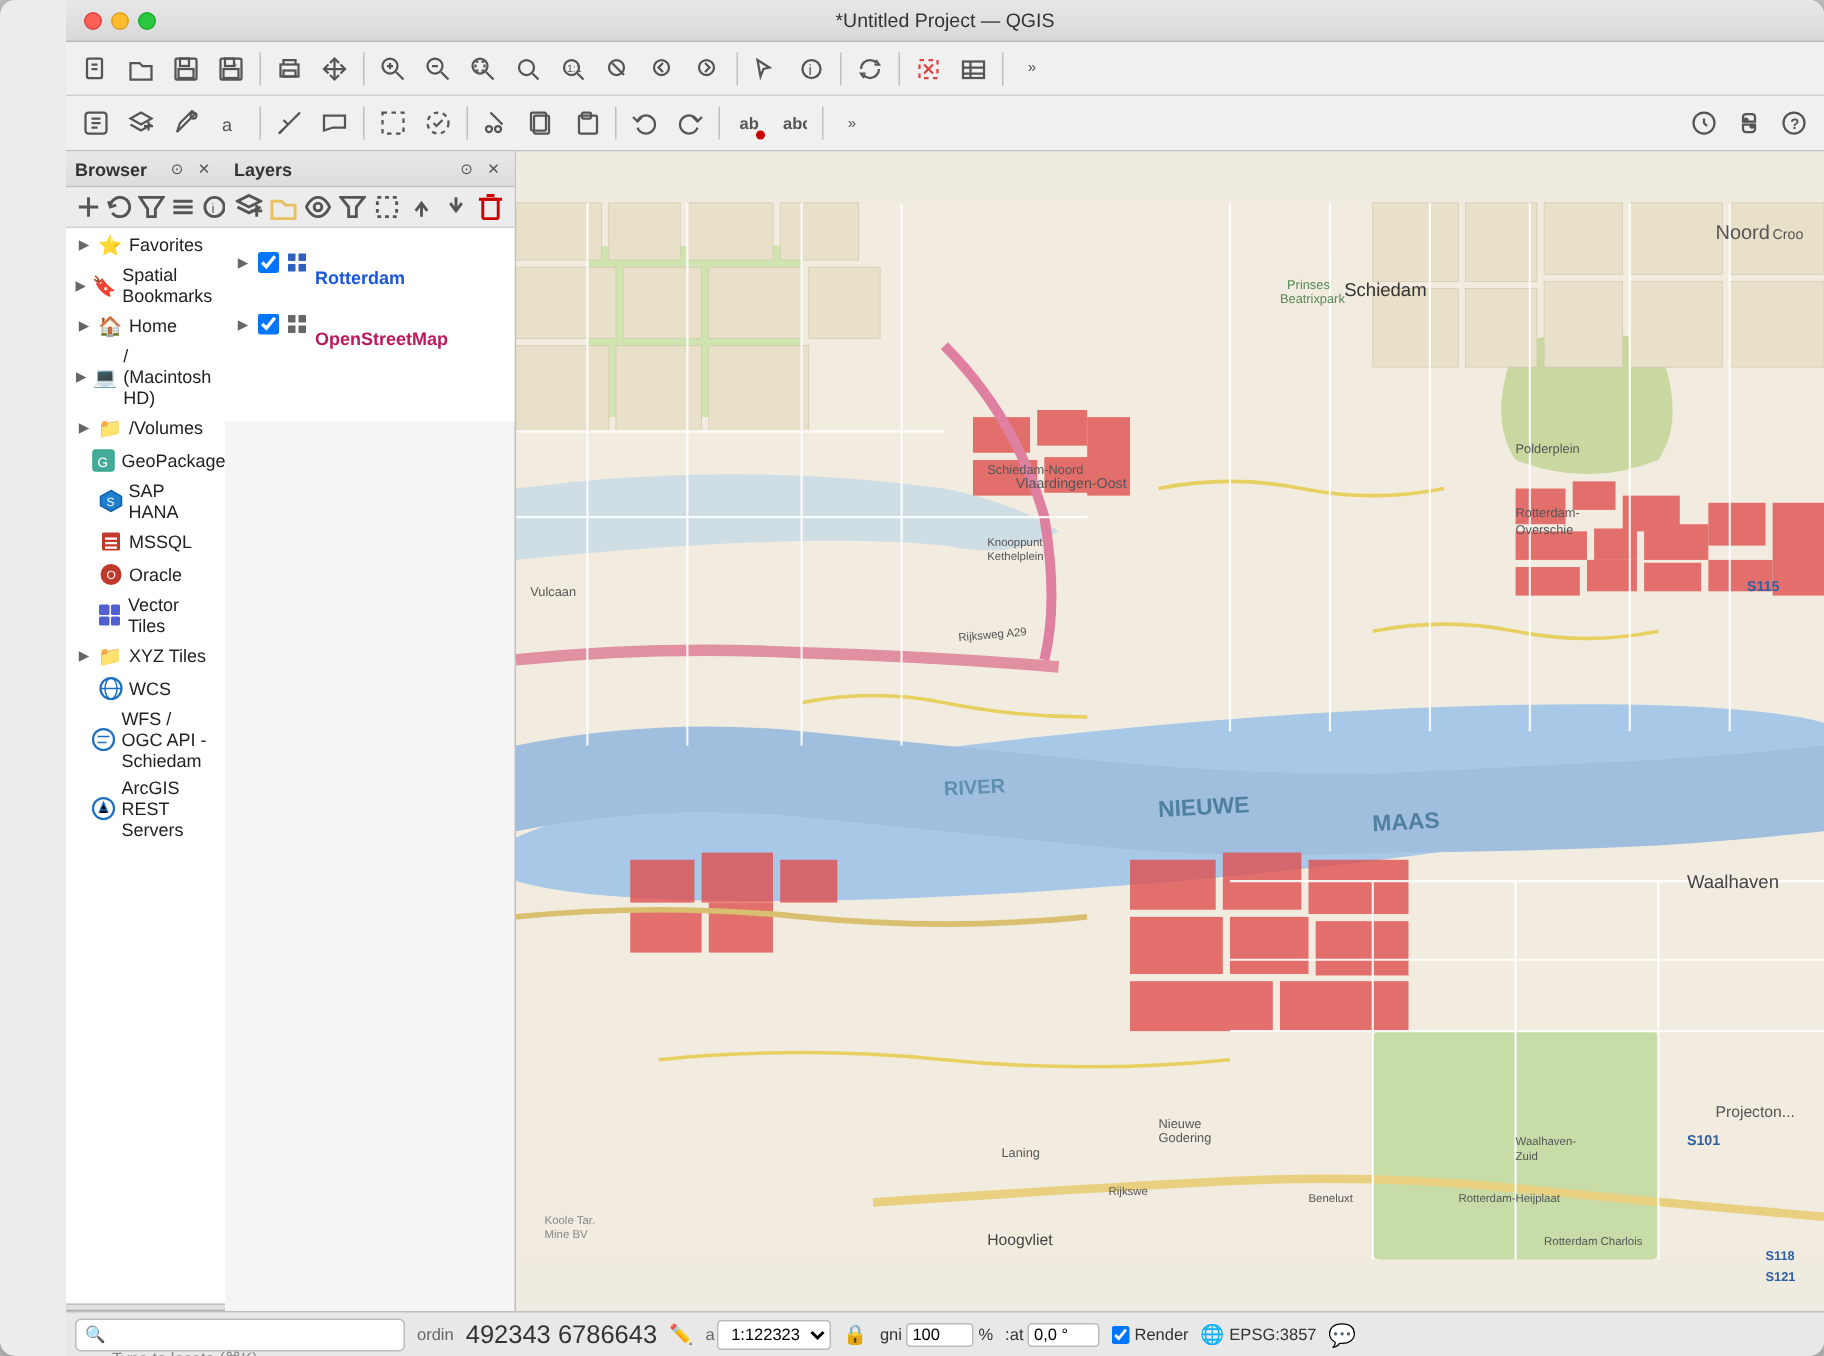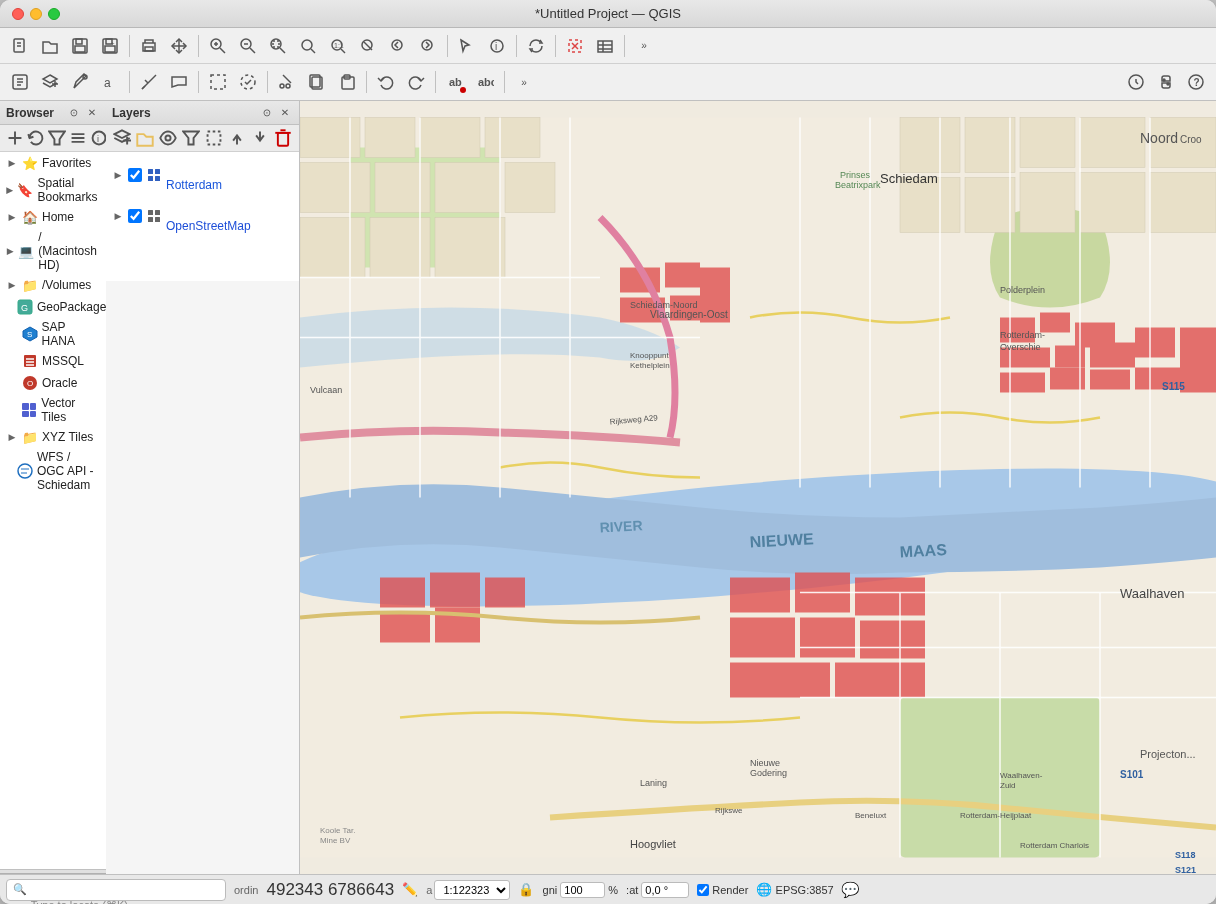--- a/index.html
+++ b/index.html
@@ -13,20 +13,21 @@
     }
     .window {
       width: 1216px;
       height: 904px;
       background: #ececec;
       border-radius: 10px;
       overflow: hidden;
       display: flex;
       flex-direction: column;
       box-shadow: 0 4px 20px rgba(0,0,0,0.4);
+      padding-left: 44px;
     }
     
     .titlebar {
       background: linear-gradient(180deg, #e8e8e8 0%, #d8d8d8 100%);
       height: 28px;
       display: flex;
       align-items: center;
       padding: 0 12px;
       border-bottom: 1px solid #b8b8b8;
       flex-shrink: 0;
@@ -219,25 +220,25 @@
     }
     .layer-icon {
       width: 16px;
       height: 16px;
       display: flex;
       align-items: center;
       justify-content: center;
     }
     .layer-name {
       font-size: 12px;
-      font-weight: 400;
+      font-weight: 700;
       margin-top: 21px;
     }
     .layer-rotterdam { color: #1a56db; }
-    .layer-osm { color: #1d4ed8; text-align: center; }
+    .layer-osm { color: #be185d; text-align: center; }
     
     .statusbar {
       height: 30px;
       background: #e8e8e8;
       border-top: 1px solid #c0c0c0;
       display: flex;
       align-items: center;
       padding: 0 6px;
       gap: 8px;
       flex-shrink: 0;
@@ -709,32 +710,53 @@
             </div>
             <span class="tree-label">Vector Tiles</span>
           </div>
 
           <div class="tree-item">
             <div class="tree-arrow">▶</div>
             <div class="tree-icon" style="color:#e8c060;">📁</div>
             <span class="tree-label">XYZ Tiles</span>
           </div>
 
+          <div class="tree-item">
+            <div class="tree-arrow" style="visibility:hidden;">▶</div>
+            <div class="tree-icon">
+              <svg width="16" height="16" viewBox="0 0 16 16">
+                  <circle cx="8" cy="8" r="7" fill="none" stroke="#2070c0" stroke-width="1.5"></circle>
+                  <ellipse cx="8" cy="8" rx="4" ry="7" fill="none" stroke="#2070c0" stroke-width="1"></ellipse>
+                  <line x1="1" y1="8" x2="15" y2="8" stroke="#2070c0" stroke-width="1"></line>
+                </svg>
+            </div>
+            <span class="tree-label">WCS</span>
+          </div>
 
           <div class="tree-item">
             <div class="tree-arrow" style="visibility:hidden;">▶</div>
             <div class="tree-icon">
               <svg width="16" height="16" viewBox="0 0 16 16">
                   <circle cx="8" cy="8" r="7" fill="none" stroke="#2070c0" stroke-width="1.5"></circle>
                   <path d="M4 6h8M4 10h6" stroke="#2070c0" stroke-width="1"></path>
                 </svg>
             </div>
             <span class="tree-label">WFS / OGC API - Schiedam</span>
           </div>
 
+          <div class="tree-item">
+            <div class="tree-arrow" style="visibility:hidden;">▶</div>
+            <div class="tree-icon">
+              <svg width="16" height="16" viewBox="0 0 16 16">
+                  <circle cx="8" cy="8" r="7" fill="none" stroke="#2070c0" stroke-width="1.5"></circle>
+                  <path d="M5 11L8 4l3 7M6.5 9h3" stroke="#2070c0" stroke-width="1"></path>
+                </svg>
+            </div>
+            <span class="tree-label">ArcGIS REST Servers</span>
+          </div>
 
         </div>
 
         <div style="height:4px;background:#e0e0e0;cursor:ns-resize;border-top:1px solid #c0c0c0;"></div>
       </div>
 
       <div class="layers-panel">
         <div class="panel-header">
           <span class="panel-title">Layers</span>
           <div class="panel-header-icons">

